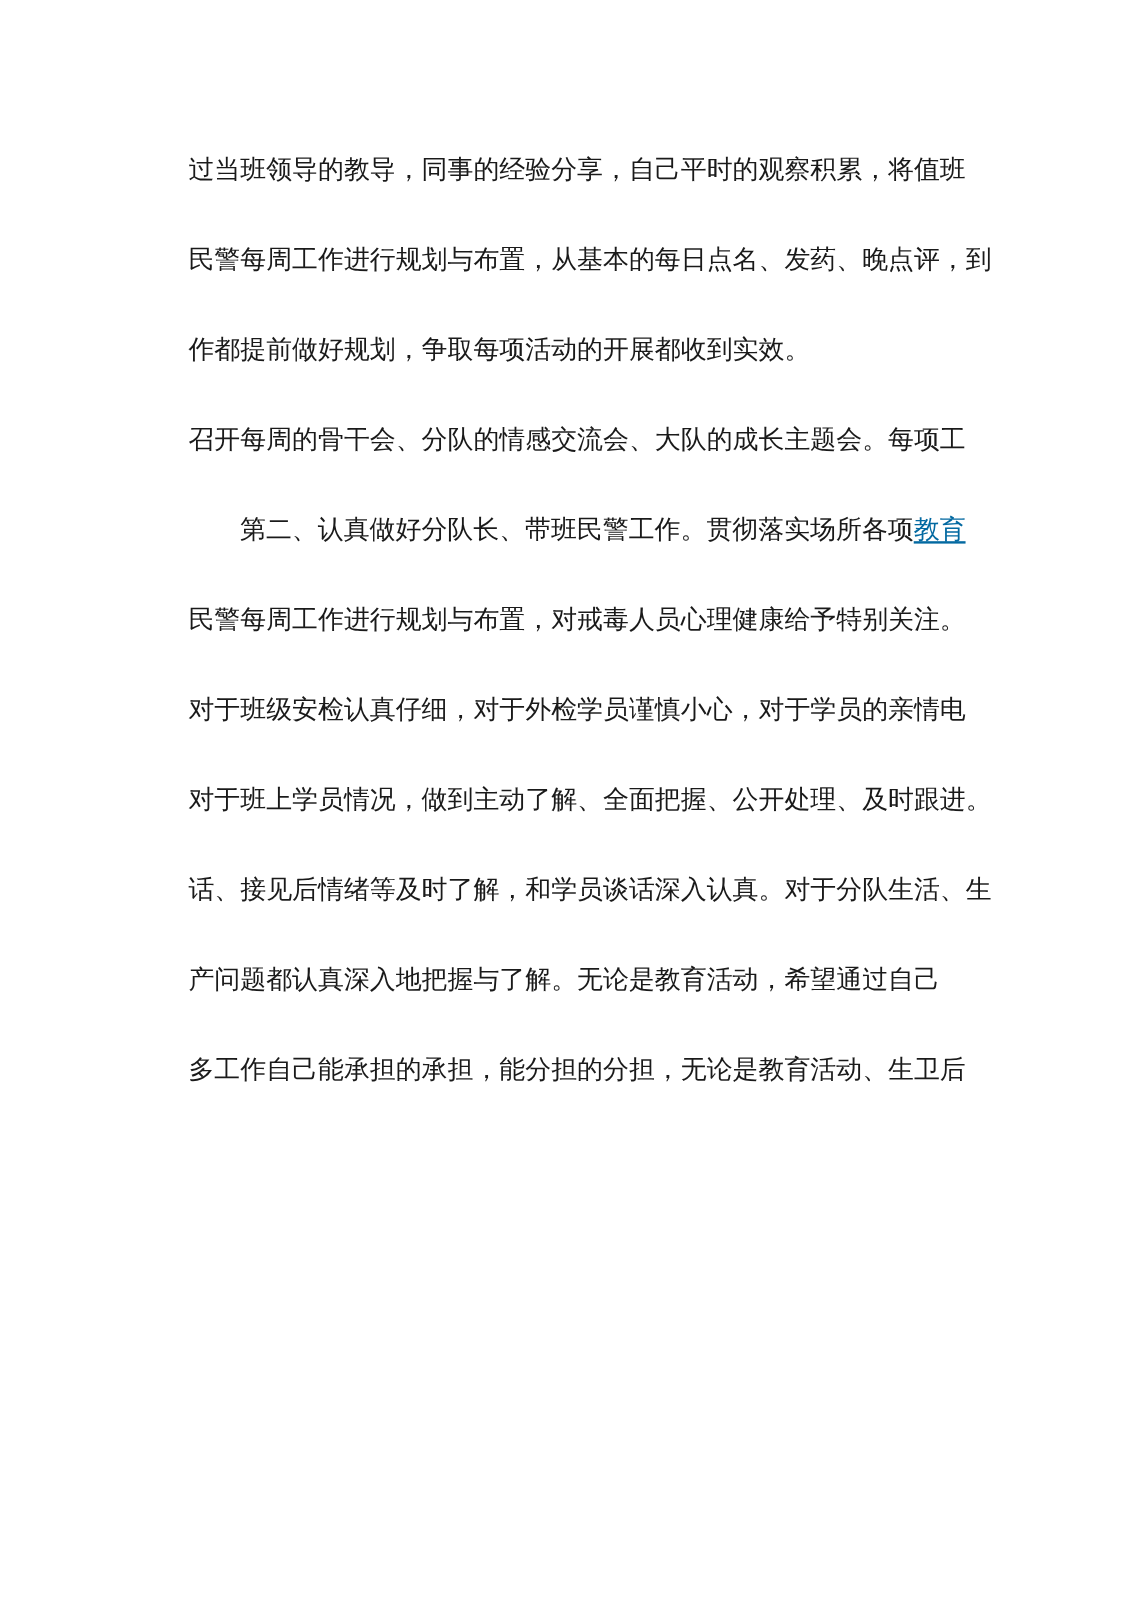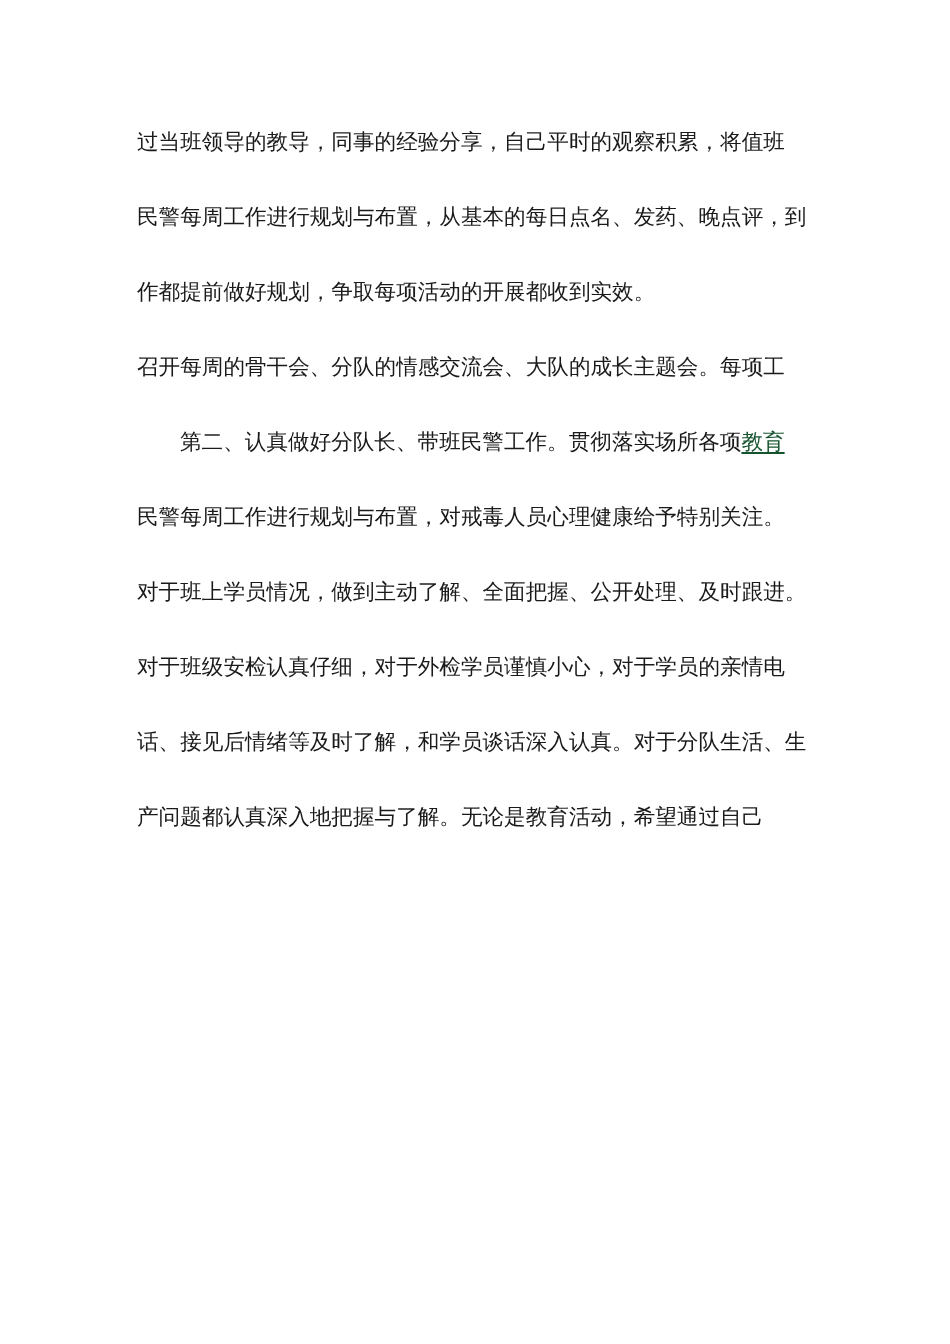--- a/index.html
+++ b/index.html
@@ -10,50 +10,51 @@
     body {
       width: 950px;
       height: 1344px;
       position: relative;
       overflow: hidden;
       font-family: "DejaVu Serif", "Liberation Serif", serif;
       color: #1a1a1a;
     }
     .page {
       position: absolute;
-      left: 137px;
+      left: 157px;
       top: 124px;
       width: 664px;
     }
     .line {
       height: 75px;
       line-height: 36px;
       font-size: 21.6px;
       white-space: nowrap;
       letter-spacing: 0px;
     }
     .indent {
       padding-left: 43px;
     }
     a.doc-link {
-      color: #14532d;
+      color: #0369a1;
       text-decoration: underline;
       text-underline-offset: 3px;
     }
   </style>
 </head>
 <body>
 
 <div class="page">
 
   <div class="line">过当班领导的教导，同事的经验分享，自己平时的观察积累，将值班</div>
   <div class="line">民警每周工作进行规划与布置，从基本的每日点名、发药、晚点评，到</div>
   <div class="line">作都提前做好规划，争取每项活动的开展都收到实效。</div>
   <div class="line">召开每周的骨干会、分队的情感交流会、大队的成长主题会。每项工</div>
 
   <div class="line indent"><span>第二、认真做好分队长、带班民警工作。贯彻落实场所各项</span><a class="doc-link" href="#">教育</a></div>
   <div class="line">民警每周工作进行规划与布置，对戒毒人员心理健康给予特别关注。</div>
+  <div class="line">对于班级安检认真仔细，对于外检学员谨慎小心，对于学员的亲情电</div>
   <div class="line">对于班上学员情况，做到主动了解、全面把握、公开处理、及时跟进。</div>
-  <div class="line">对于班级安检认真仔细，对于外检学员谨慎小心，对于学员的亲情电</div>
   <div class="line">话、接见后情绪等及时了解，和学员谈话深入认真。对于分队生活、生</div>
   <div class="line">产问题都认真深入地把握与了解。无论是教育活动，希望通过自己</div>
 
+  <div class="line">多工作自己能承担的承担，能分担的分担，无论是教育活动、生卫后</div>
 </div>
 
 </body></html>

